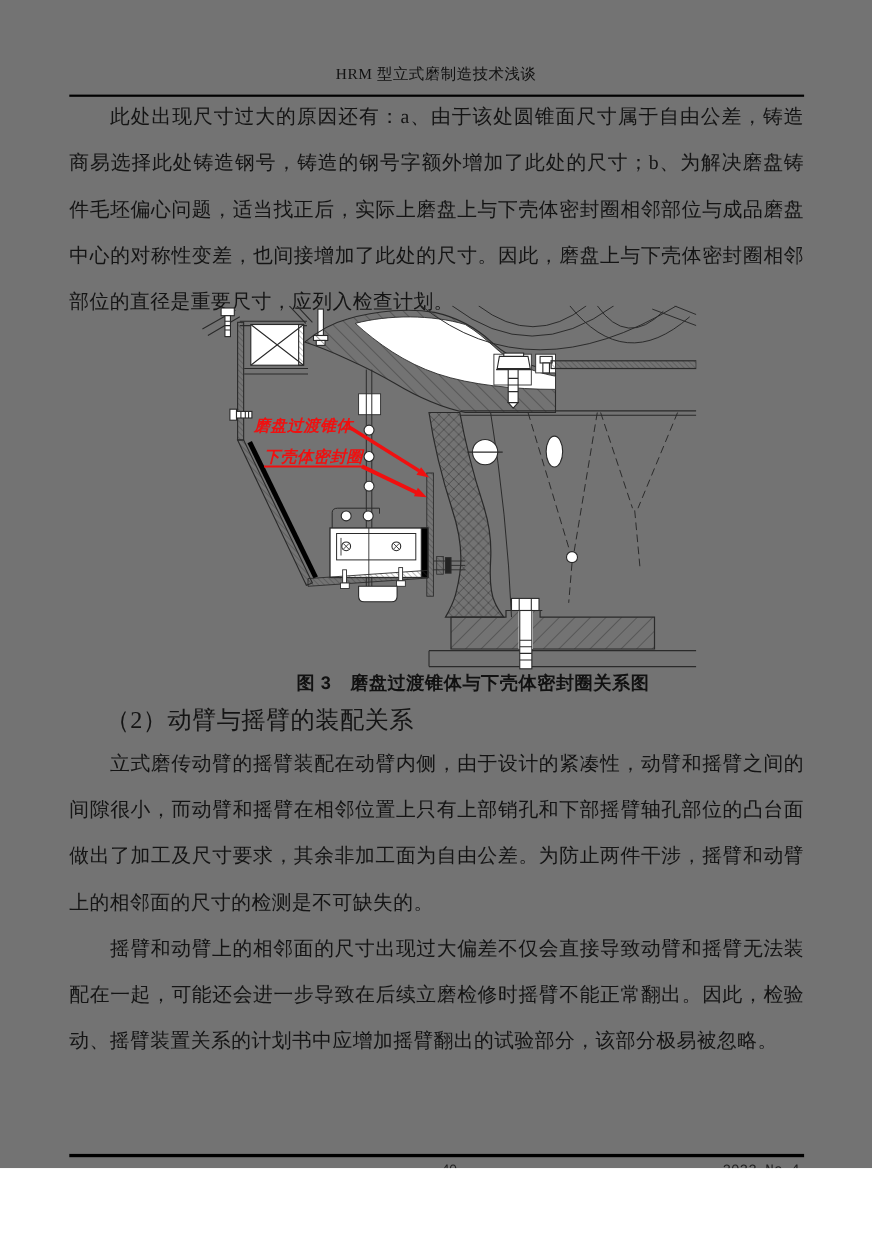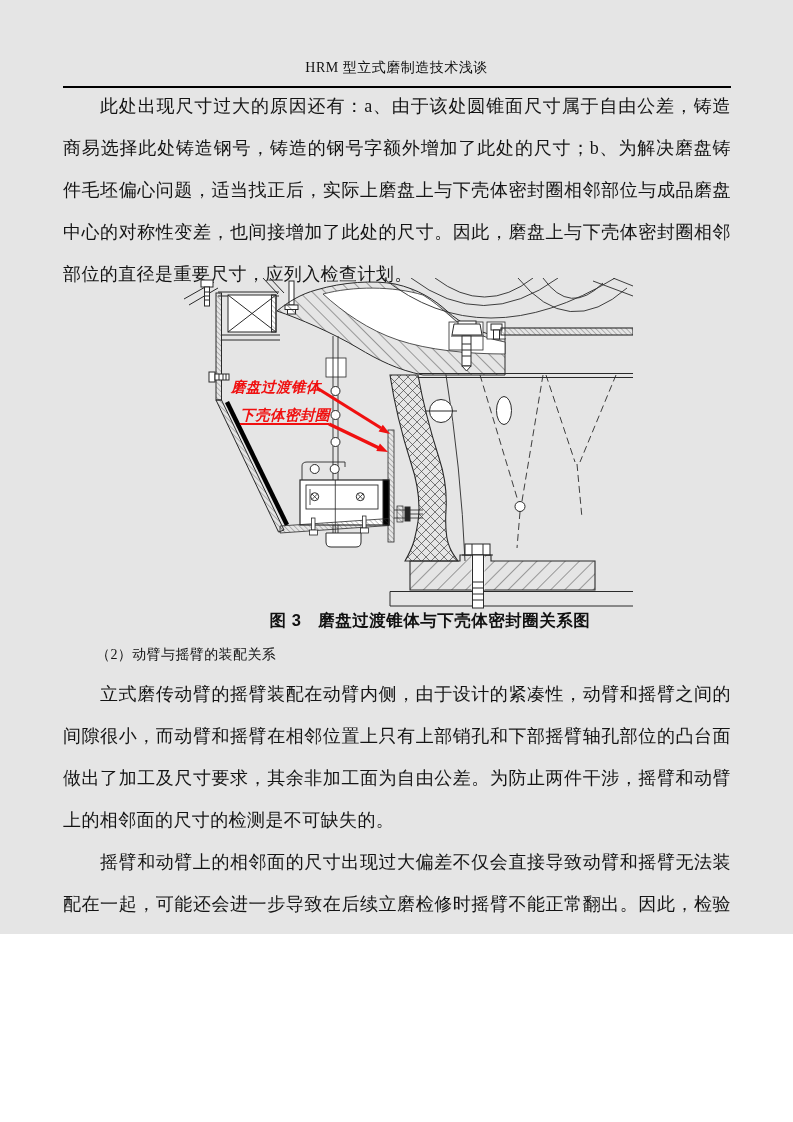--- a/index.html
+++ b/index.html
@@ -1,37 +1,37 @@
 <!DOCTYPE html>
 <html><head>
 <meta charset="utf-8">
 <style>
   html,body{margin:0;padding:0;background:#ffffff;}
   .page{
-    position:relative;width:793px;height:934px;background:#e5e5e5;overflow:hidden;
+    position:relative;width:793px;height:1062px;background:#737373;overflow:hidden;
     font-family:"Liberation Serif","DejaVu Serif",serif;color:#151515;
   }
   .header-title{
     position:absolute;top:59px;left:0;width:793px;text-align:center;
     font-size:14px;letter-spacing:0.5px;color:#111;
   }
   .header-rule{
     position:absolute;top:86px;left:63px;width:668px;height:2px;background:#000;
   }
   .para{
     position:absolute;left:63px;width:668px;margin:0;
     font-size:18px;line-height:42px;letter-spacing:0.4px;
     text-align:justify;text-indent:37px;color:#141414;
   }
   .p1{top:85px;}
   .p2{top:673px;}
   .p3{top:841px;}
   .heading2{
     position:absolute;left:63px;top:640px;width:668px;margin:0;
-    font-size:14px;line-height:30px;letter-spacing:0.4px;text-indent:33px;color:#141414;
+    font-size:22px;line-height:30px;letter-spacing:0.4px;text-indent:33px;color:#141414;
   }
   .fig-caption{
     position:absolute;left:96px;top:610px;width:668px;margin:0;text-align:center;
     font-family:"Liberation Sans","DejaVu Sans",sans-serif;
     font-weight:bold;font-size:16.5px;letter-spacing:0.5px;color:#111;
   }
   .figure-wrap{position:absolute;left:183px;top:278px;width:450px;height:334px;font-style:italic;}
   .figure-wrap svg{display:block;}
   .fig-label{
     font-family:"Liberation Sans","DejaVu Sans",sans-serif;

